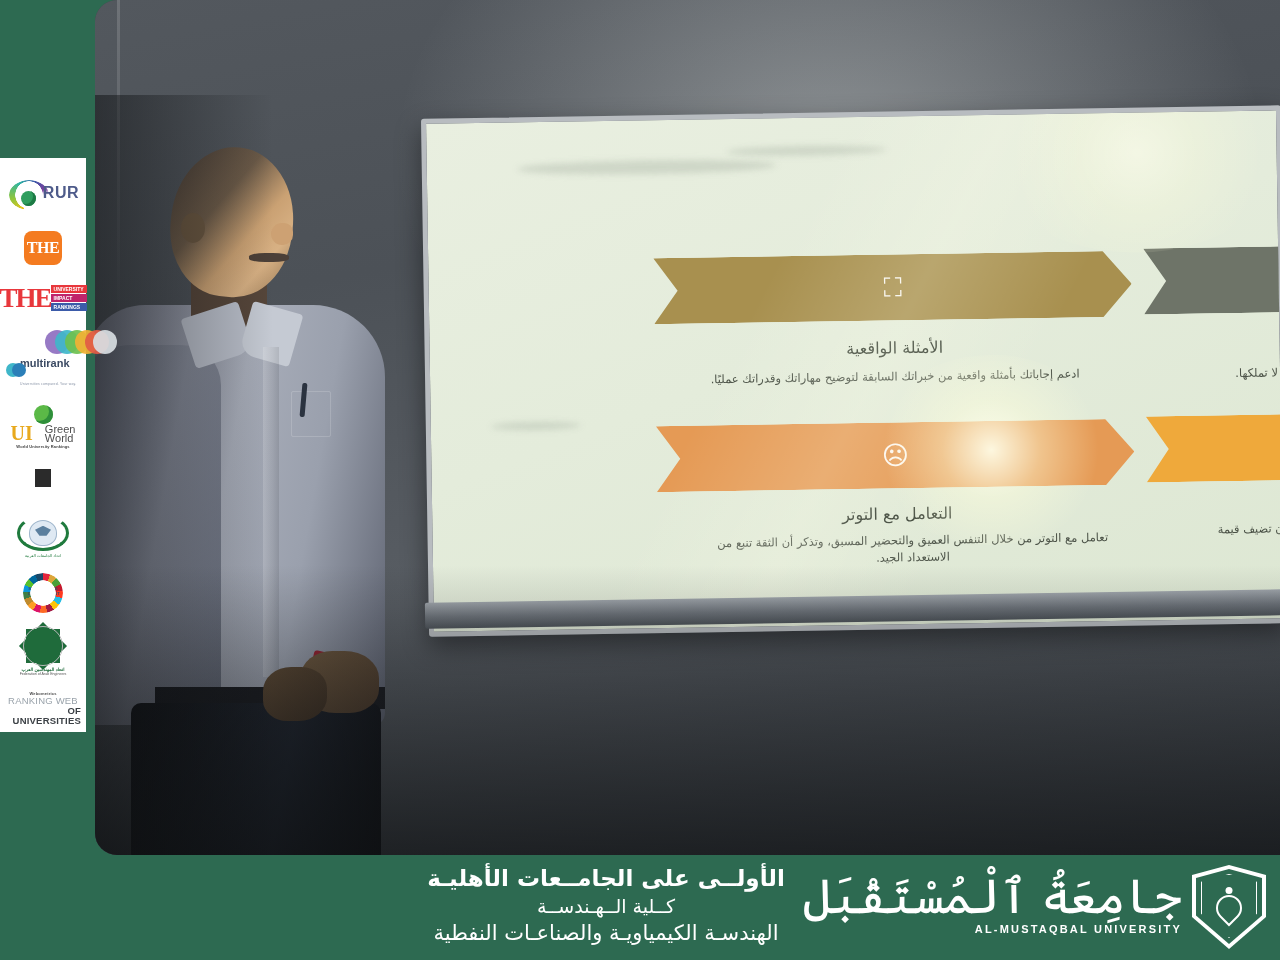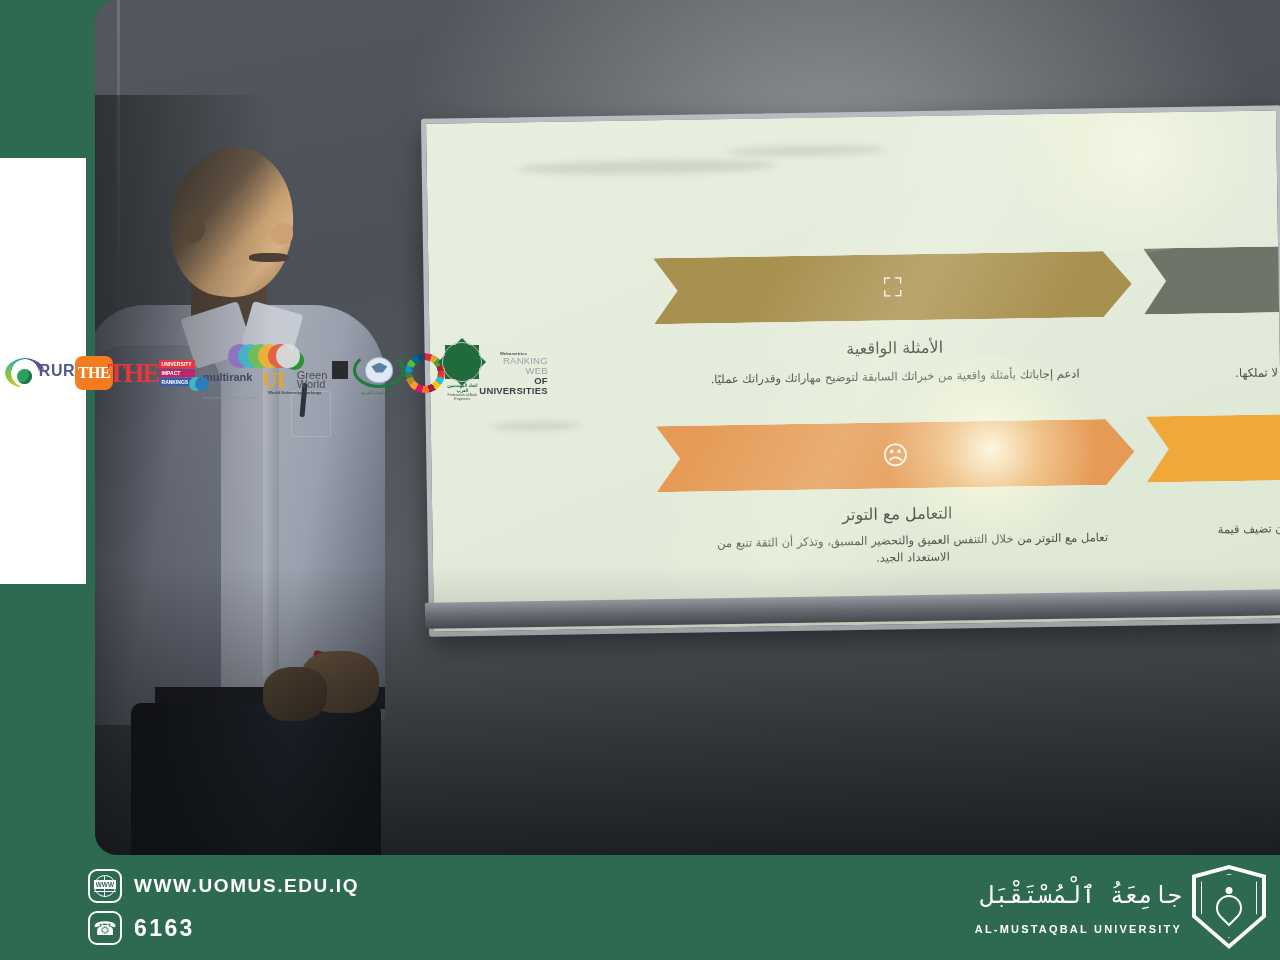--- a/index.html
+++ b/index.html
@@ -12,25 +12,25 @@
 
   
   #stage { position:absolute; inset:0; background:#2d6a51; }
 
   
   #left-rail {
     position:absolute; left:0; top:0; width:86px; height:855px;
     background:#2d6a51;
   }
   #badge-strip {
-    position:absolute; left:0; top:158px; width:86px; height:426px;
+    position:absolute; left:0; top:158px; width:86px; height:574px;
     background:#ffffff;
-    display:flex; flex-direction:row; align-items:center;
+    display:flex; flex-direction:column; align-items:center;
     justify-content:space-between;
-    padding:10px 3px 6px 3px;
+    padding:16px 3px 6px 3px;
   }
   .badge {
     width:76px; display:flex; flex-direction:column;
     align-items:center; justify-content:center;
   }
 
   
   .rur-wrap { position:relative; width:72px; height:42px; }
   .rur-eye {
     position:absolute; left:2px; top:6px; width:40px; height:30px;
@@ -359,22 +359,22 @@
   .ar-l1 { font-size:23px; font-weight:bold; line-height:30px; letter-spacing:1px; }
   .ar-l2 { font-size:19px; line-height:26px; letter-spacing:1px; }
   .ar-l3 { font-size:21px; line-height:28px; letter-spacing:.5px; }
 
   #brand {
     position:absolute; right:14px; top:10px;
     display:flex; align-items:center; gap:10px;
   }
   .brand-txt { text-align:right; color:#fff; }
   .brand-ar {
-    font-size:24px; line-height:44px; direction:rtl;
-    font-family:Liberation Mono, monospace;
+    font-size:48px; line-height:44px; direction:rtl;
+    font-family:Liberation Sans, sans-serif;
   }
   .brand-en {
     font-size:11px; font-weight:bold; letter-spacing:2.2px; line-height:20px;
     font-family:"Liberation Sans", sans-serif;
   }
   .shield {
     width:74px; height:84px; position:relative;
   }
   .shield .outer {
     position:absolute; inset:0; background:#ffffff;
@@ -580,41 +580,26 @@
         <div class="webo-1">Webometrics</div>
         <div class="webo-2">RANKING WEB</div>
         <div class="webo-3">OF UNIVERSITIES</div>
       </div>
 
     </div>
   </div>
 
   <div id="footer">
 
-    <div id="contact-block">
-      <div class="contact-row">
-        <span class="c-ico">
-          <span class="globe-ic">
-            <span class="ring"></span>
-              <span class="h1"></span>
-              <span class="h2"></span>
-            <span class="v"></span>
-              <span class="www">WWW</span>
-          </span>
-        </span>
-        <span class="c-text c-url">WWW.UOMUS.EDU.IQ</span>
-      </div>
-      <div class="contact-row">
-        <span class="c-ico">
-          <span class="phone-ic">☎</span>
-        </span>
-        <span class="c-text c-tel">6163</span>
-      </div>
+
+    <div id="footer-ar">
+      <div class="ar-l1">الأولــى على الجامــعات الأهليـة</div>
+      <div class="ar-l2">كــلية الــهـندســة</div>
+      <div class="ar-l3">الهندسـة الكيمياويـة والصناعـات النفطية</div>
     </div>
-
 
     <div id="brand">
       <div class="brand-txt">
         <div class="brand-ar">جامِعَةُ ٱلْمُسْتَقْبَل</div>
         <div class="brand-en">AL-MUSTAQBAL  UNIVERSITY</div>
       </div>
       <div class="shield">
         <div class="outer"></div>
           <div class="mid"></div>
           <div class="inner"></div>

